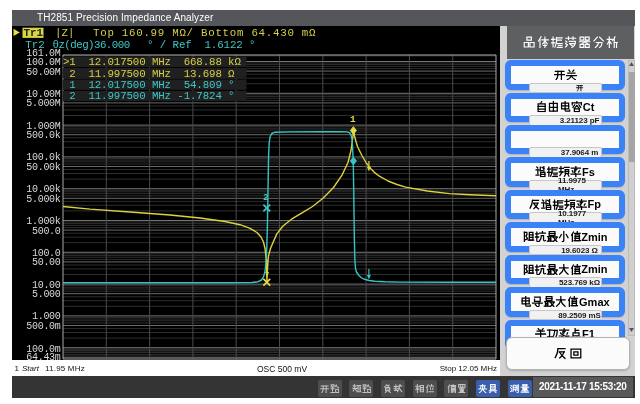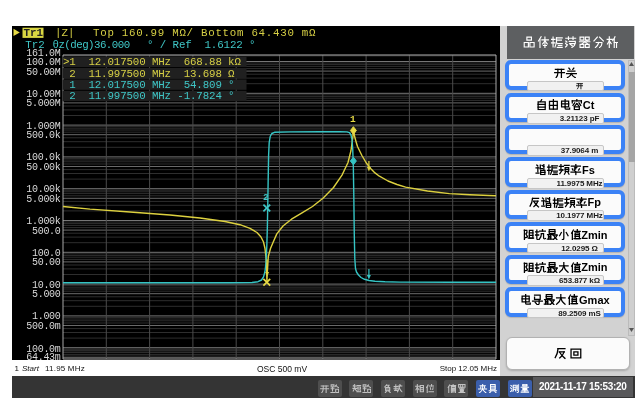--- a/index.html
+++ b/index.html
@@ -12,21 +12,21 @@
 .ylab { fill:#d9d9d9; font-size:10px; letter-spacing:-0.3px; }
 #axis { position:absolute; left:12px; top:359.5px; width:488px; height:16px; background:#fff;
   font-size:8px; color:#111; }
 #axis .a1 { position:absolute; left:2.5px; top:4.5px; } #axis .a1b { position:absolute; left:10px; top:4.5px;font-style:italic; } #axis .a1c { position:absolute; left:33px; top:4.5px; letter-spacing:0.2px; }
 #axis .a2 { position:absolute; left:245px; top:4.5px; font-size:8.5px; }
 #axis .a3 { position:absolute; right:3px; top:4.5px; }
 #panel { position:absolute; left:500px; top:25.5px; width:135px; height:350px; background:#d2d2d2; }
 #phead { position:absolute; left:7px; top:0.5px; width:126.5px; height:32.5px; background:#5d5f61;
   color:#fff; display:flex; align-items:center; justify-content:center; }
 .pbtn { position:absolute; left:5px; width:120px; height:29.5px; background:#fbfbfb;
-  border:4px solid #3b82f6; border-radius:6px; box-shadow:0 1px 1px rgba(0,0,0,.15); }
+  border:6px solid #3b82f6; border-radius:6px; box-shadow:0 1px 1px rgba(0,0,0,.15); }
 .bt { height:14px; margin-top:1.5px; display:flex; align-items:center; justify-content:center;
   color:#000; }
 .lat { font-weight:bold; font-size:11px; margin-left:0.5px; }
 .bv { position:absolute; left:18px; right:17px; top:16.5px; height:10.7px; background:#f1f1f1;
   border:1px solid #c6c6c6; border-radius:2px; font-size:8px; font-weight:bold; color:#1a1a1a;
   display:flex; align-items:center; justify-content:center; letter-spacing:-0.1px;padding-left:28px; }
 #back { position:absolute; left:6px; top:311.5px; width:124px; height:32.5px; background:#fbfbfb;
   border:1px solid #b2b2b2; border-radius:6px; box-shadow:0 1px 2px rgba(0,0,0,.2);
   display:flex; align-items:center; justify-content:center; color:#000; }
 #sbar { position:absolute; left:128px; top:34px; width:7px; height:276px; background:#cfcfcf;
@@ -411,20 +411,21 @@
         <path d="M1.5 5.5h13"></path>
         <path d="M4.5 7.5h7"></path>
         <path d="M8 7.5v6"></path>
         <path d="M4.5 9.5h7"></path>
         <path d="M3 11.5h10"></path>
         <path d="M1.5 14h13"></path>
       </symbol>
     </defs>
   </svg>
 <div id="stage">
+<div id="titlebar"><span>TH2851 Precision Impedance Analyzer</span></div>
 <div id="graph">
       <svg id="plot" width="488" height="334" viewBox="12 25.5 488 334" font-family="Liberation Mono, monospace">
         <line x1="63" y1="83.2" x2="496" y2="83.2" stroke="#2e2e2e"></line>
         <line x1="63" y1="77.6" x2="496" y2="77.6" stroke="#2e2e2e"></line>
         <line x1="63" y1="73.7" x2="496" y2="73.7" stroke="#2e2e2e"></line>
         <line x1="63" y1="68.1" x2="496" y2="68.1" stroke="#2e2e2e"></line>
         <line x1="63" y1="65.9" x2="496" y2="65.9" stroke="#2e2e2e"></line>
         <line x1="63" y1="64.1" x2="496" y2="64.1" stroke="#2e2e2e"></line>
         <line x1="63" y1="62.5" x2="496" y2="62.5" stroke="#2e2e2e"></line>
         <line x1="63" y1="115.0" x2="496" y2="115.0" stroke="#2e2e2e"></line>
@@ -655,47 +656,59 @@
         <div class="bt">
           <svg class="cj" style="width:58.2px;height:11.3px" viewBox="0 0 82.4 16" fill="none" stroke="currentColor" stroke-width="1.8" stroke-linecap="square">
             <use href="#zu" x="0" width="16" height="16"></use>
             <use href="#kang" x="16.6" width="16" height="16"></use>
             <use href="#zui" x="33.2" width="16" height="16"></use>
             <use href="#xiao" x="49.8" width="16" height="16"></use>
             <use href="#zhi2" x="66.4" width="16" height="16"></use>
           </svg>
           <span class="lat">Zmin</span>
         </div>
-        <div class="bv">12.0295 Ω</div>
+        <div class="bv">19.6023 Ω</div>
       </div>
       <div class="pbtn" style="top:229.2px">
         <div class="bt">
           <svg class="cj" style="width:58.2px;height:11.3px" viewBox="0 0 82.4 16" fill="none" stroke="currentColor" stroke-width="1.8" stroke-linecap="square">
             <use href="#zu" x="0" width="16" height="16"></use>
             <use href="#kang" x="16.6" width="16" height="16"></use>
             <use href="#zui" x="33.2" width="16" height="16"></use>
             <use href="#da" x="49.8" width="16" height="16"></use>
             <use href="#zhi2" x="66.4" width="16" height="16"></use>
           </svg>
           <span class="lat">Zmin</span>
         </div>
-        <div class="bv">653.877 kΩ</div>
+        <div class="bv">523.769 kΩ</div>
       </div>
       <div class="pbtn" style="top:261.7px">
         <div class="bt">
           <svg class="cj" style="width:58.2px;height:11.3px" viewBox="0 0 82.4 16" fill="none" stroke="currentColor" stroke-width="1.8" stroke-linecap="square">
             <use href="#dian" x="0" width="16" height="16"></use>
             <use href="#dao" x="16.6" width="16" height="16"></use>
             <use href="#zui" x="33.2" width="16" height="16"></use>
             <use href="#da" x="49.8" width="16" height="16"></use>
             <use href="#zhi2" x="66.4" width="16" height="16"></use>
           </svg>
           <span class="lat">Gmax</span>
         </div>
         <div class="bv">89.2509 mS</div>
+      </div>
+      <div class="pbtn" style="top:294.1px">
+        <div class="bt">
+          <svg class="cj" style="width:46.5px;height:11.3px" viewBox="0 0 65.8 16" fill="none" stroke="currentColor" stroke-width="1.8" stroke-linecap="square">
+            <use href="#ban" x="0" width="16" height="16"></use>
+            <use href="#gong" x="16.6" width="16" height="16"></use>
+            <use href="#lv" x="33.2" width="16" height="16"></use>
+            <use href="#dian3" x="49.8" width="16" height="16"></use>
+          </svg>
+          <span class="lat">F1</span>
+        </div>
+        <div class="bv" style="color:#aaa;top:12.5px">11.9971 MHz</div>
       </div>
       <div id="sbar"></div>
       <div id="sthumb"></div>
       <svg id="sup" width="7" height="6" viewBox="0 0 7 6">
         <path d="M3.5 1 L6 5 L1 5 Z" fill="#555"></path>
       </svg>
       <svg id="sdn" width="7" height="6" viewBox="0 0 7 6">
         <path d="M3.5 5 L6 1 L1 1 Z" fill="#555"></path>
       </svg>
       <div id="back">

